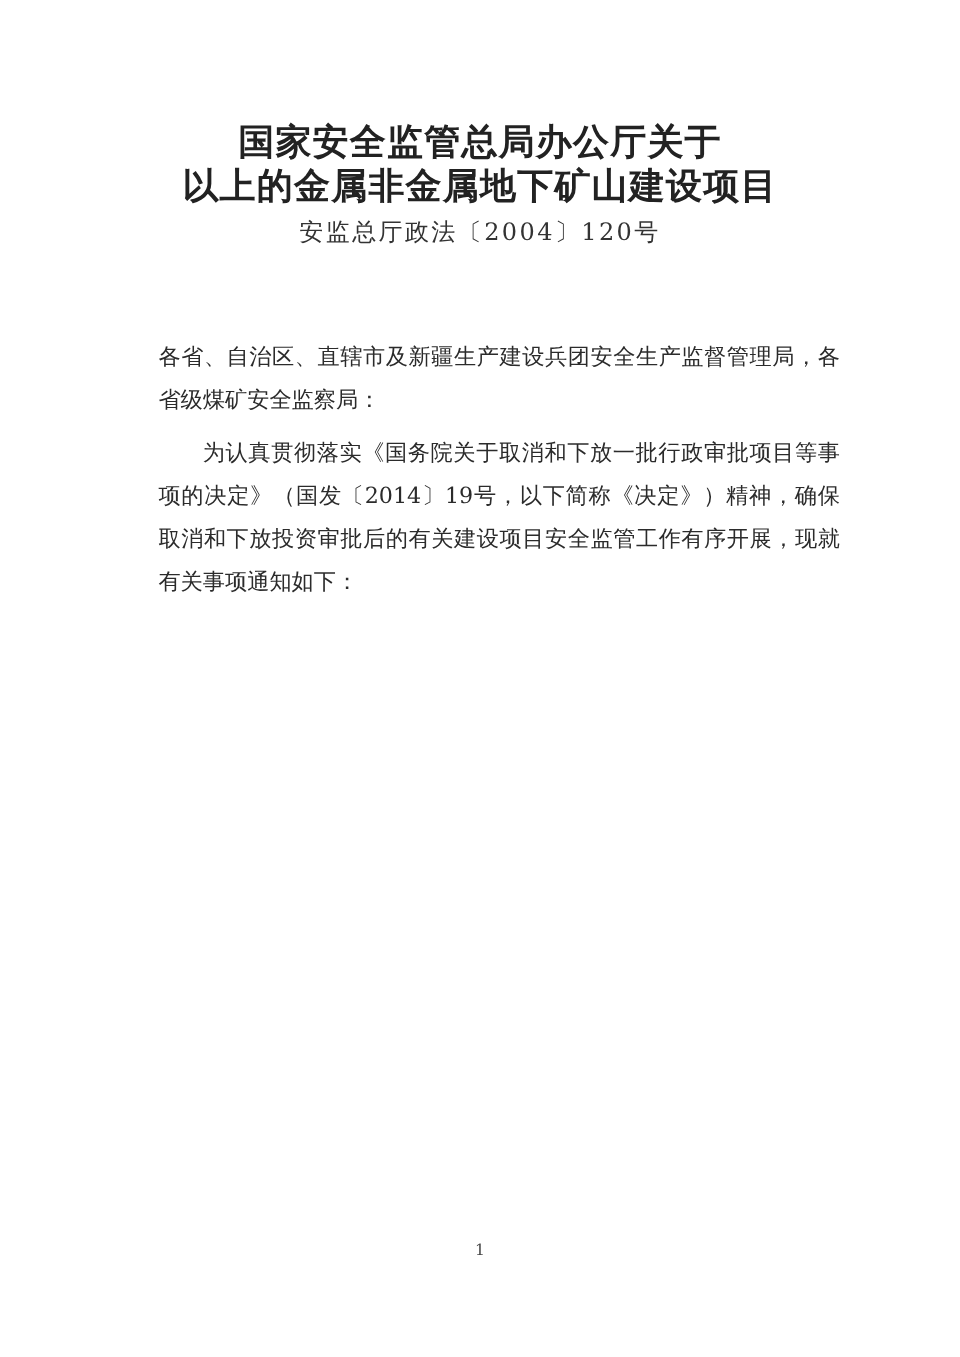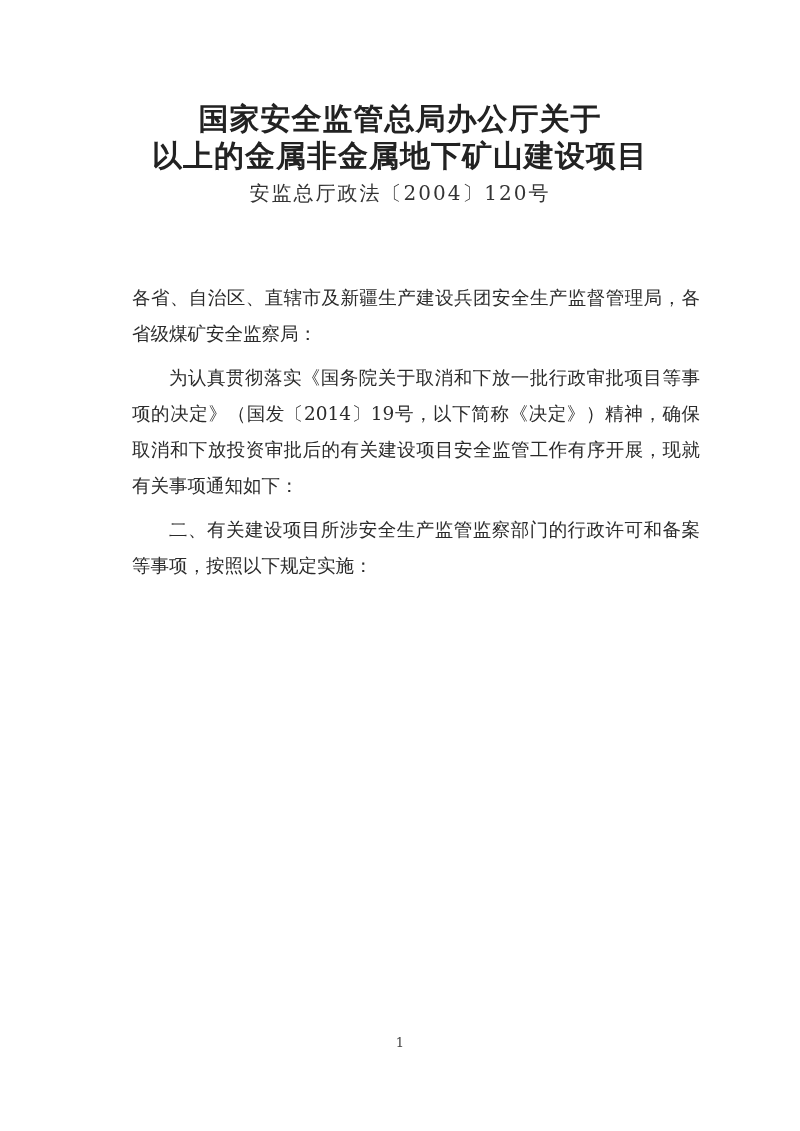--- a/index.html
+++ b/index.html
@@ -81,18 +81,17 @@
 
   <div class="title-block">
     <div class="title-line">国家安全监管总局办公厅关于</div>
     <div class="title-line">以上的金属非金属地下矿山建设项目</div>
     <div class="doc-number">安监总厅政法〔2004〕120号</div>
   </div>
 
   <div class="body">
     <p class="para">各省、自治区、直辖市及新疆生产建设兵团安全生产监督管理局，各省级煤矿安全监察局：</p>
     <p class="para indent">为认真贯彻落实《国务院关于取消和下放一批行政审批项目等事项的决定》（国发〔2014〕19号，以下简称《决定》）精神，确保取消和下放投资审批后的有关建设项目安全监管工作有序开展，现就有关事项通知如下：</p>
-    <p class="para indent">二、有关建设项目所涉安全生产监管监察部门的行政许可和备案等事项，按照以下规定实施：</p>
   </div>
 
   <div class="page-number">1</div>
 
 </div>
 
 </body></html>

